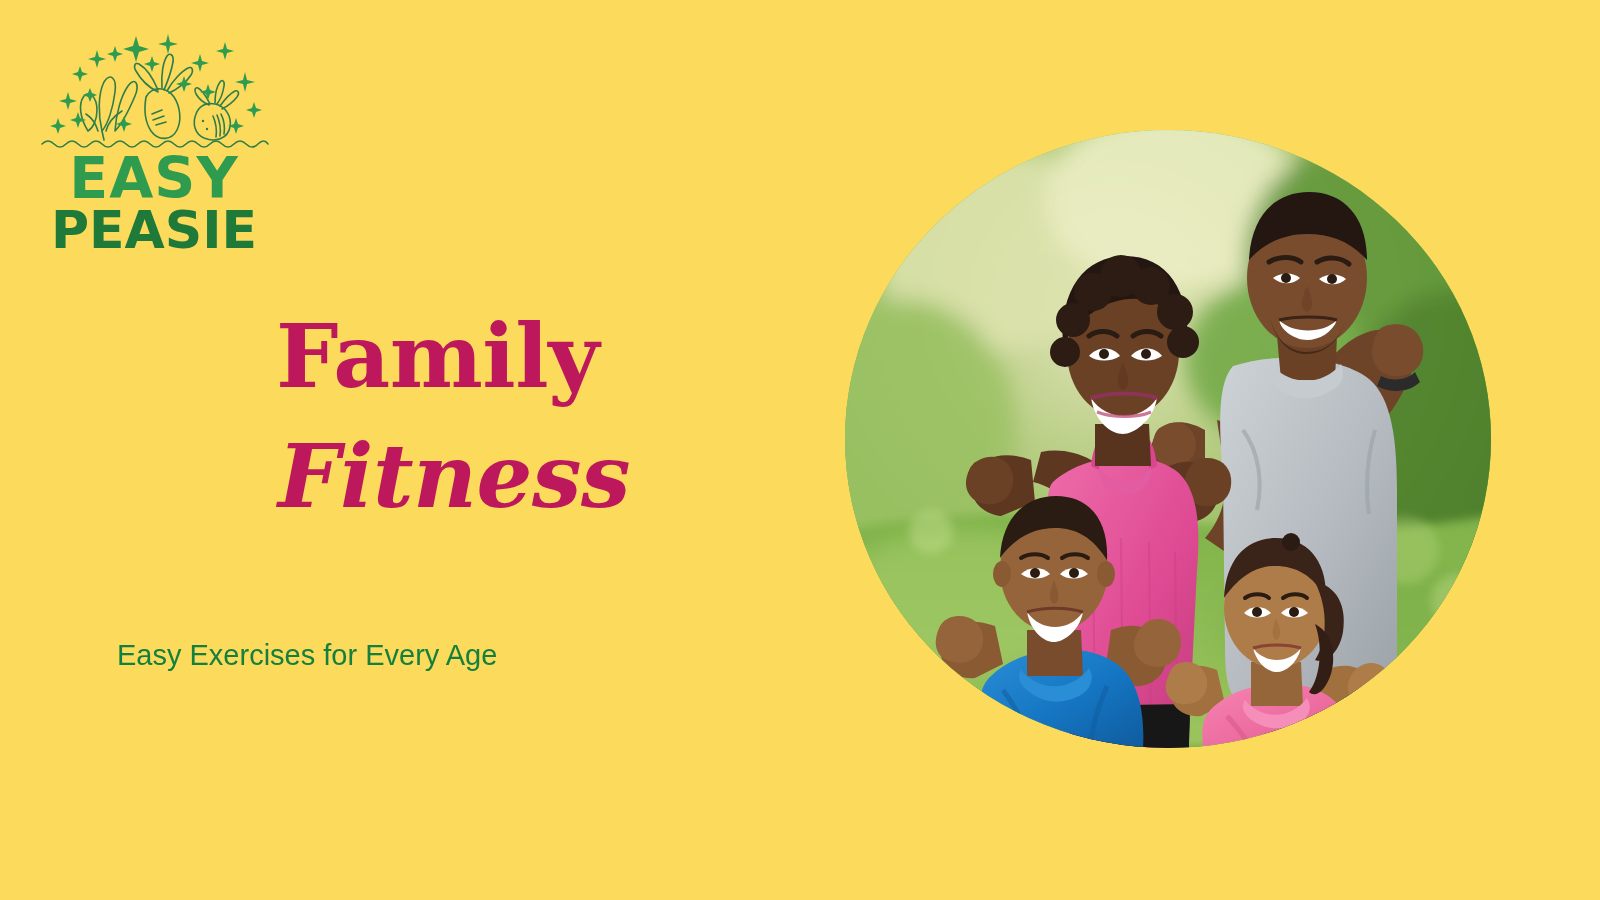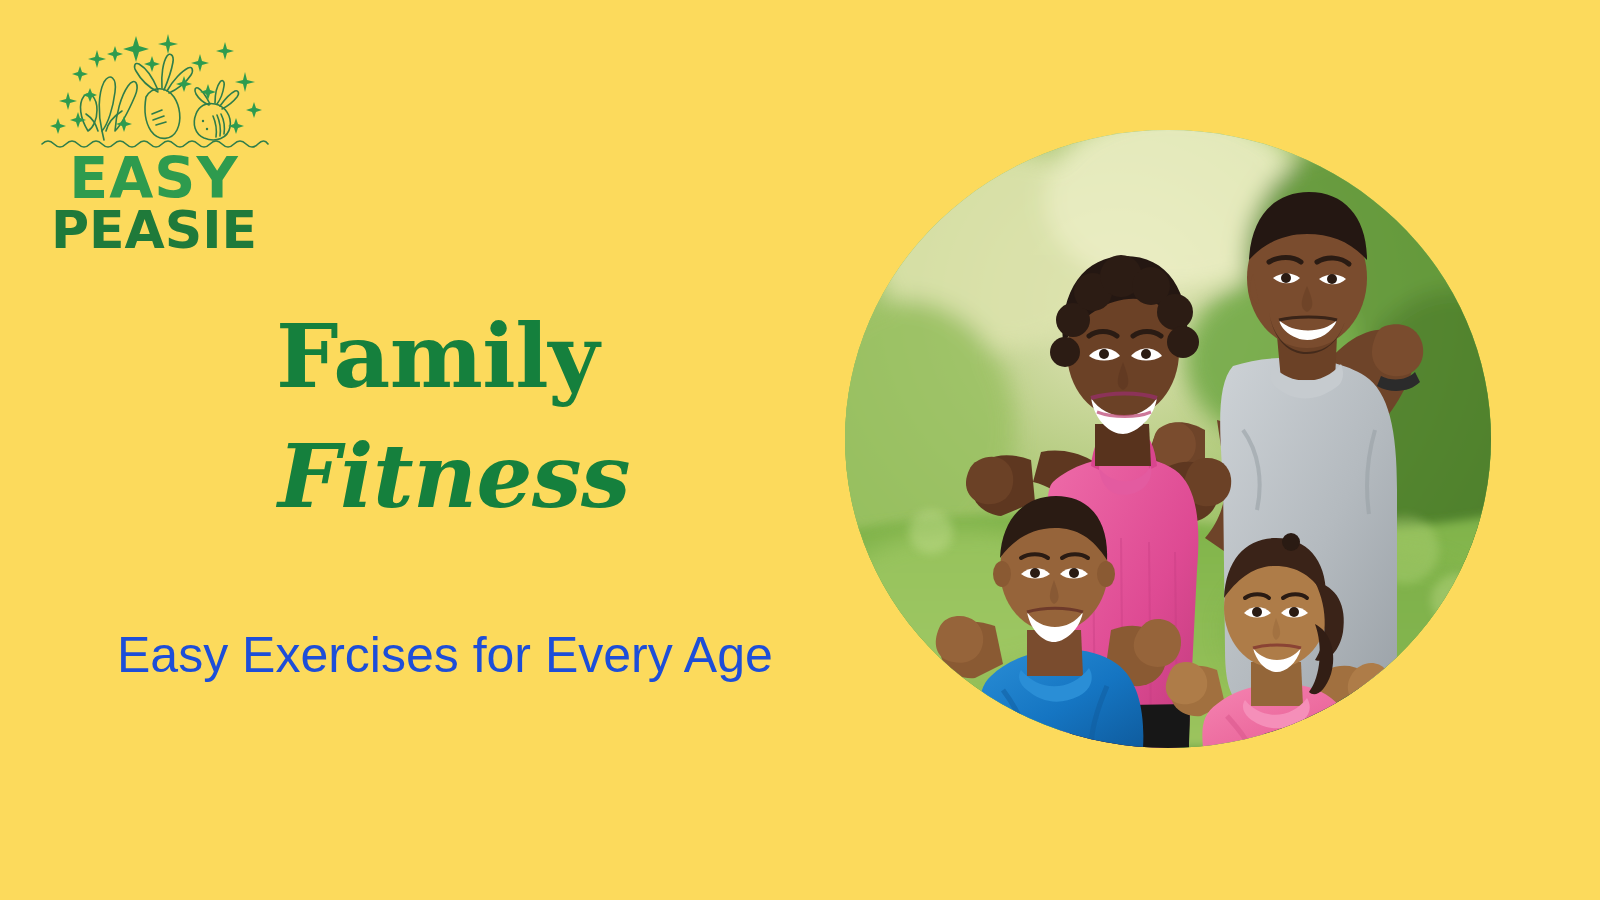--- a/index.html
+++ b/index.html
@@ -48,40 +48,40 @@
     width: 230px;
     height: 108px;
   }
 
   
   .headline {
     position: absolute;
     left: 276px;
     top: 296px;
     width: 520px;
-    color: #15803d;
+    color: #be185d;
     font-family: "DejaVu Serif", "Liberation Serif", serif;
     font-weight: bold;
     font-size: 88px;
     line-height: 120px;
     letter-spacing: -0.5px;
   }
   .headline .line { display: block; white-space: nowrap; }
   .headline .line-2 { margin-left: 2px; font-style: italic; }
 
   
   .subtitle {
     position: absolute;
     left: 117px;
     top: 629px;
     width: 700px;
-    color: #1d4ed8;
+    color: #15803d;
     font-family: "Liberation Sans", sans-serif;
     font-weight: 400;
-    font-size: 50px;
+    font-size: 29px;
     line-height: 52px;
     white-space: nowrap;
   }
 
   
   .photo-circle {
     position: absolute;
     left: 845px;
     top: 130px;
     width: 646px;

